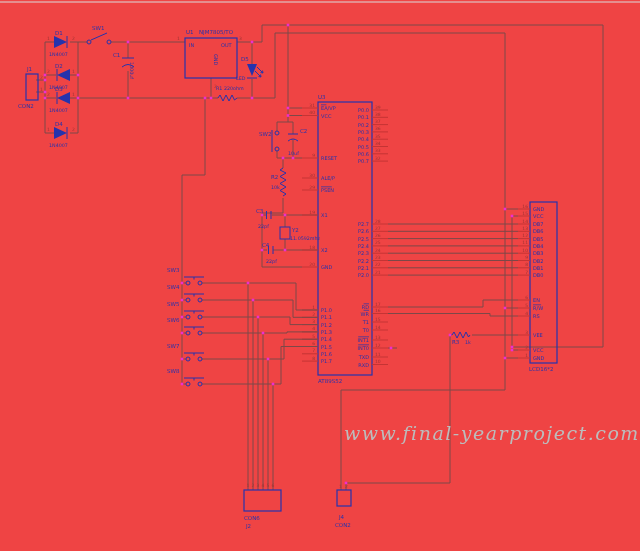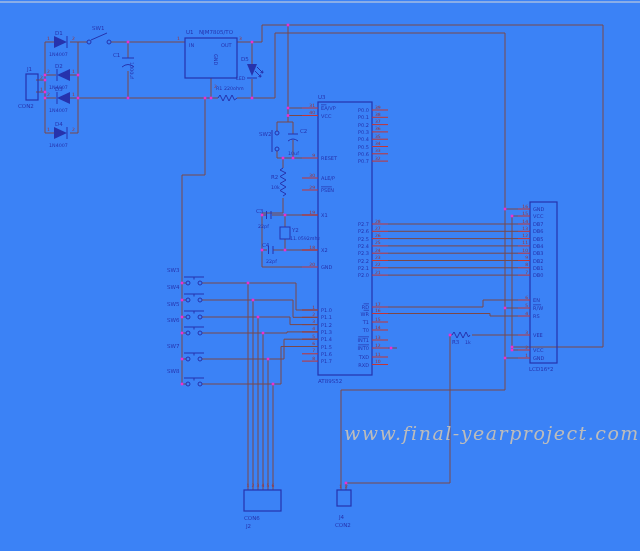--- a/index.html
+++ b/index.html
@@ -1,16 +1,16 @@
 <!DOCTYPE html>
 <html><head>
 <meta charset="utf-8">
 <style>
   html,body{margin:0;padding:0;background:#ffffff;}
-  #stage{position:relative;width:640px;height:551px;background:#3b82f6;overflow:hidden;}
+  #stage{position:relative;width:640px;height:551px;background:#ef4444;overflow:hidden;}
   svg{display:block;}
   .wire{stroke:#7c4848;stroke-width:1;fill:none;}
   .stub{stroke:#c53434;stroke-width:1;fill:none;}
   .sym{stroke:#2633ad;stroke-width:1;fill:none;}
   .symf{fill:#2633ad;stroke:none;}
   .box{stroke:#2633ad;stroke-width:1.2;fill:none;}
   .dot{fill:#ee2fd0;stroke:none;}
   .num{font-family:"DejaVu Sans",sans-serif;font-size:4.5px;fill:#a03434;}
   .pname{font-family:"DejaVu Sans",sans-serif;font-size:5px;fill:#2633ad;}
   .ref{font-family:"DejaVu Sans",sans-serif;font-size:5.5px;fill:#2633ad;}

